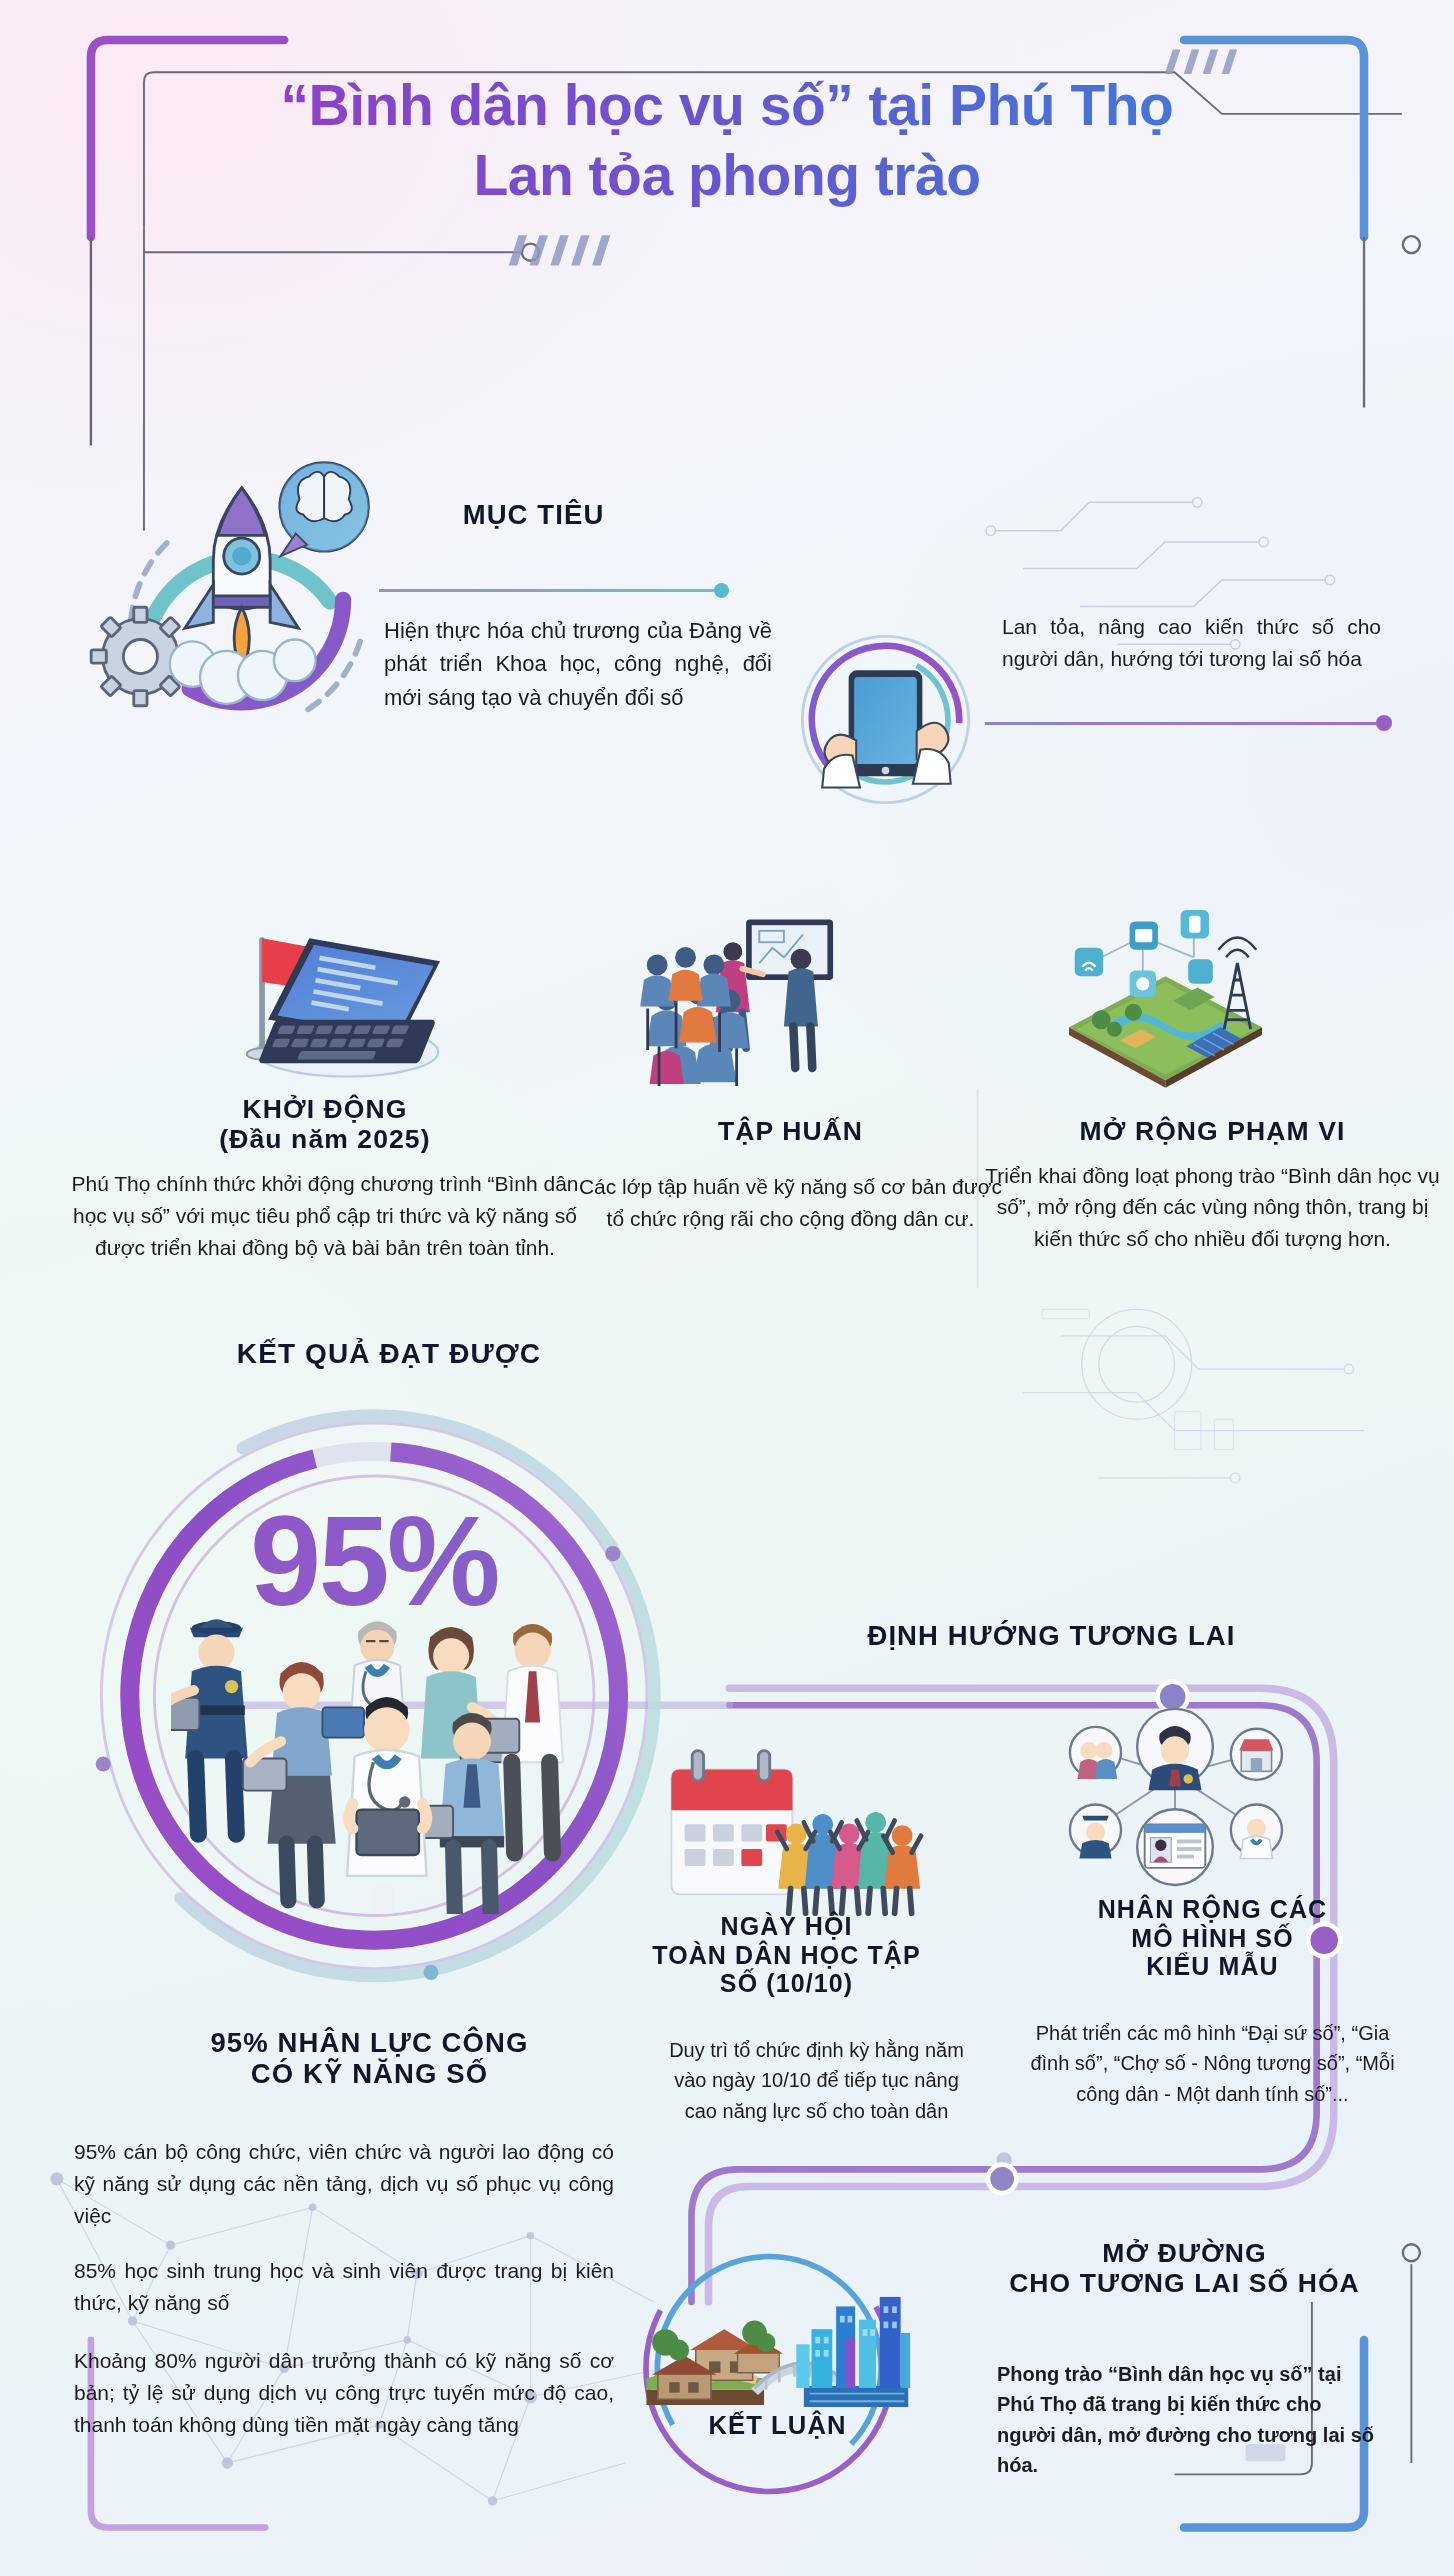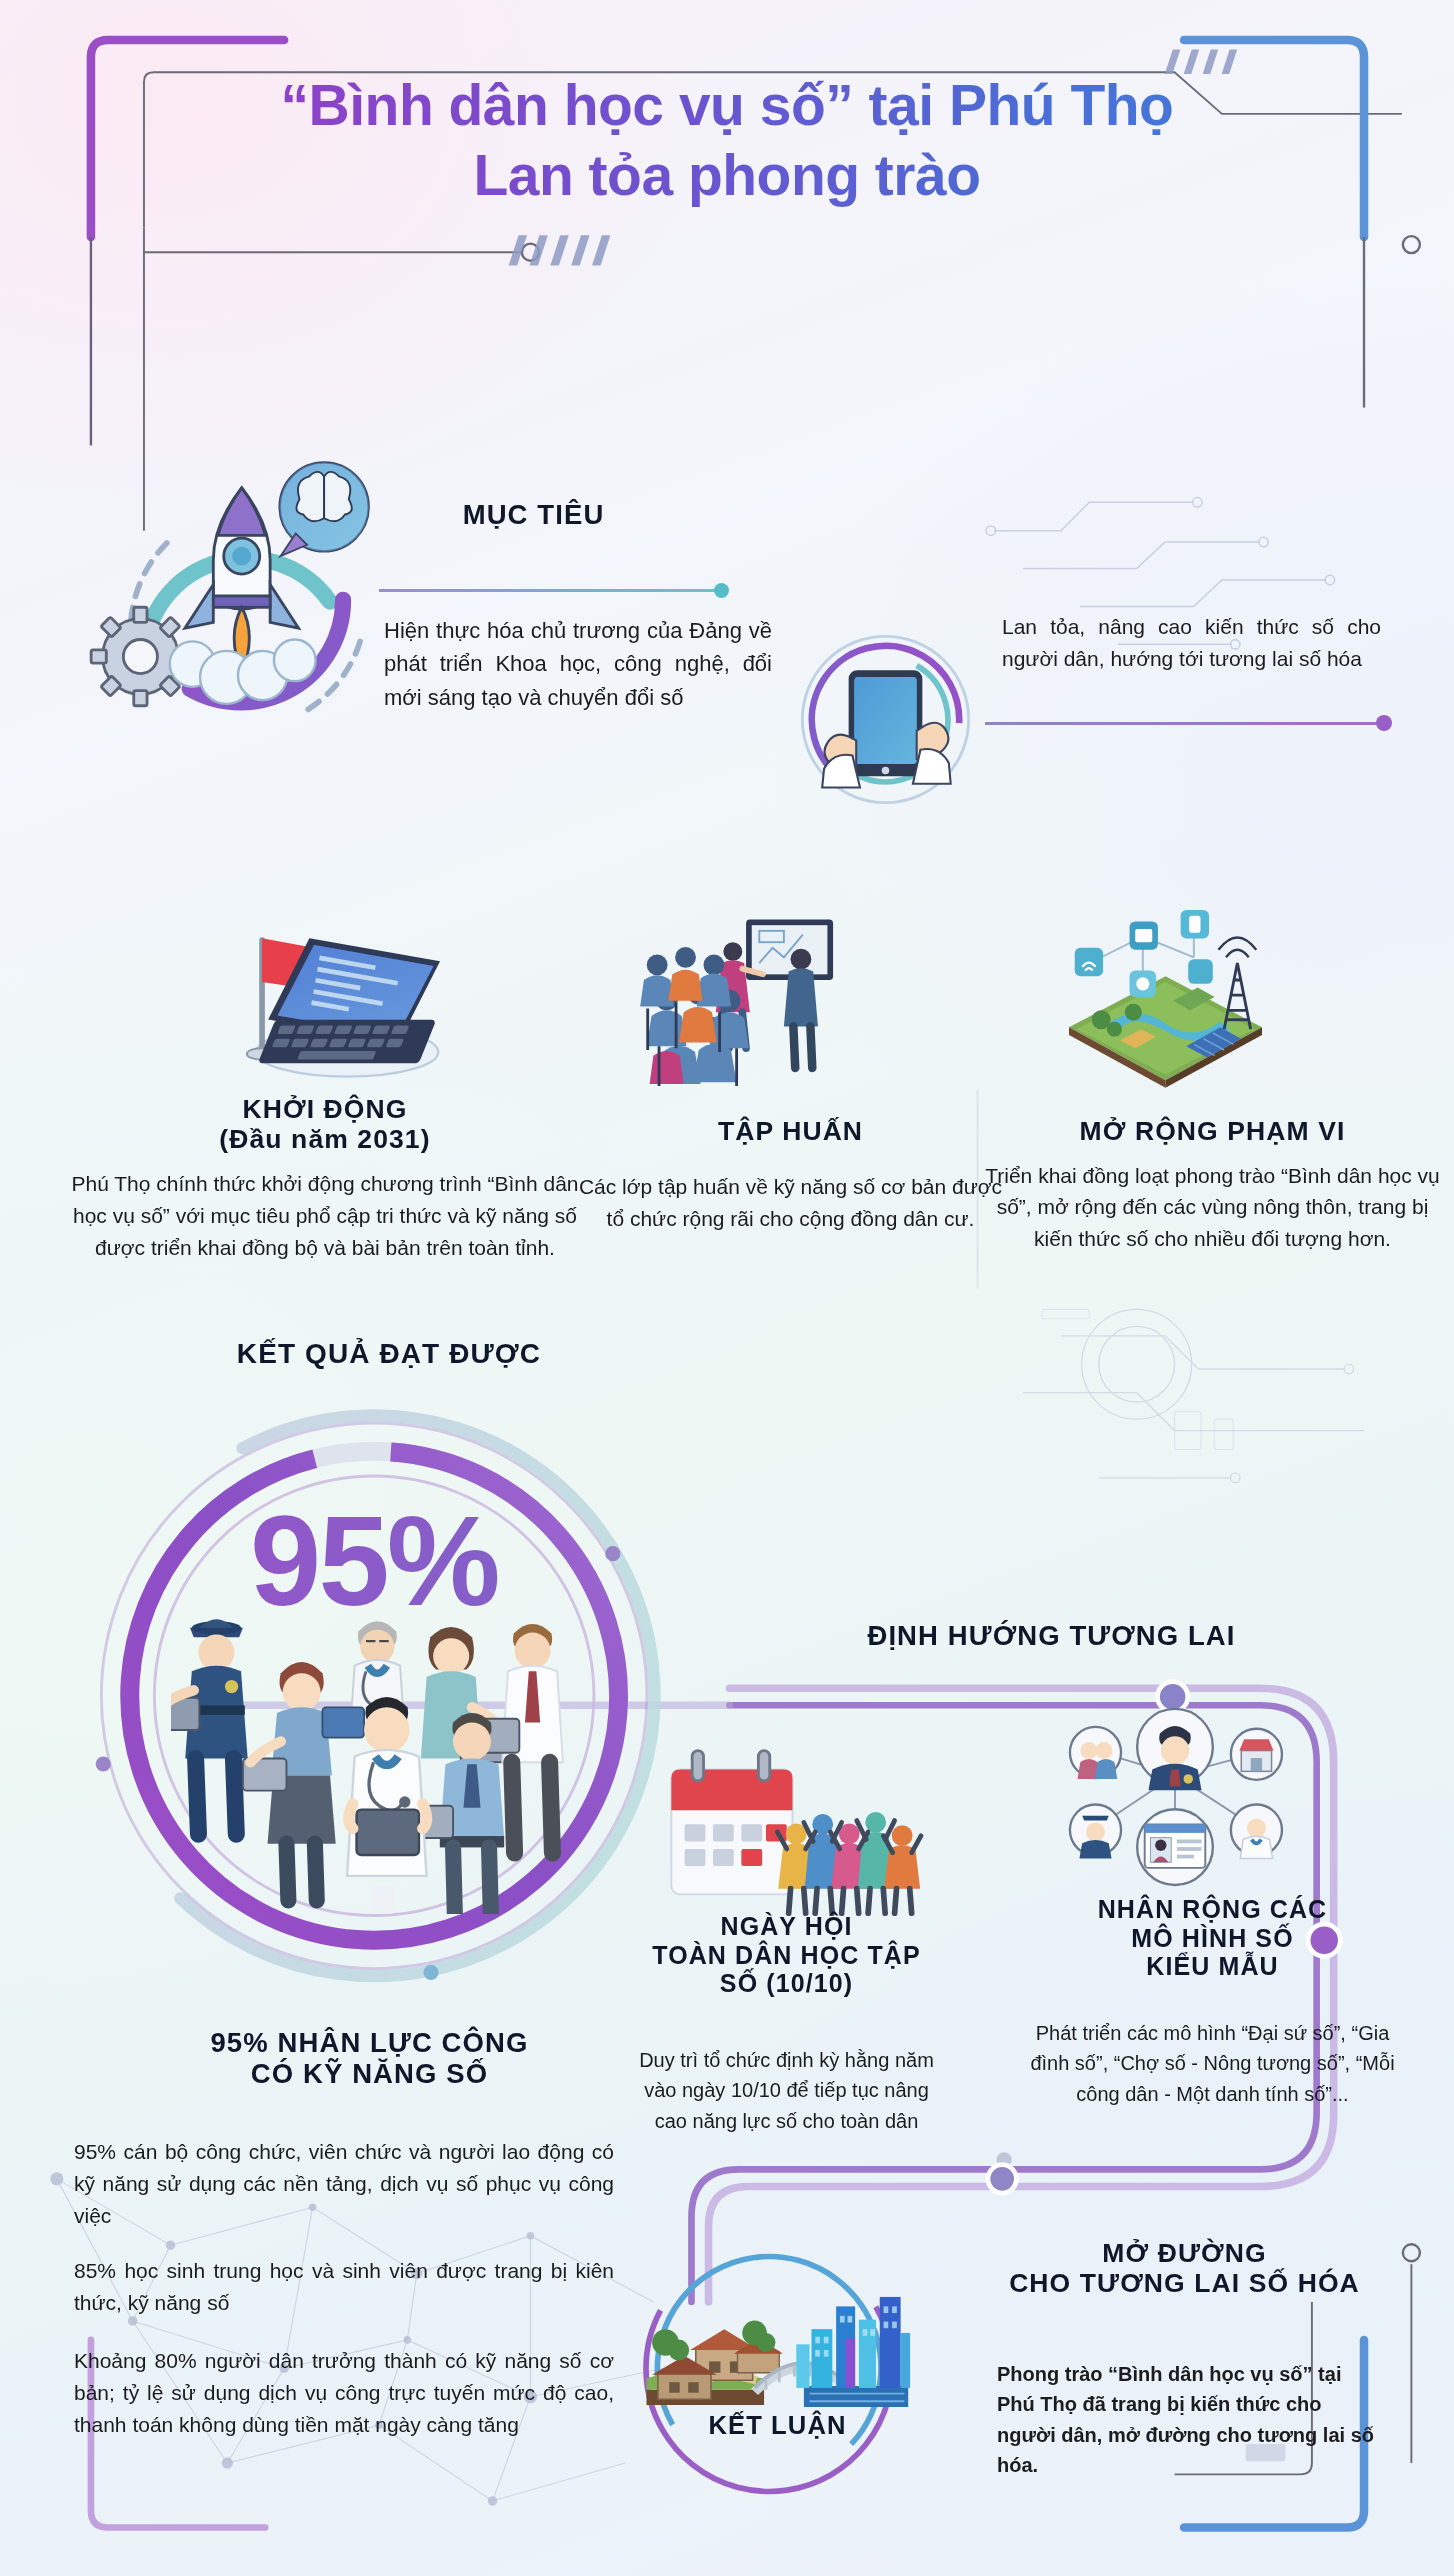--- a/index.html
+++ b/index.html
@@ -93,21 +93,21 @@
   }
   #result-head { position:absolute; left:104px; top:2027px; width:531px; font-size:27.5px; }
   #res-1 { position:absolute; left:74px; top:2136px; width:540px; font-size:21px; }
   #res-2 { position:absolute; left:74px; top:2255px; width:540px; font-size:21px; }
   #res-3 { position:absolute; left:74px; top:2345px; width:540px; font-size:21px; }
 
   
   #dinhhuong-head { position:absolute; left:786px; top:1620px; width:531px; font-size:27.5px; }
 
   #ngayhoi-head { position:absolute; left:630px; top:1912px; width:313px; font-size:25px; }
-  #ngayhoi-text { position:absolute; left:630px; top:2035px; width:313px; font-size:20px; text-align:center;margin-top:10px; }
+  #ngayhoi-text { position:absolute; left:660px; top:2035px; width:313px; font-size:20px; text-align:center; }
 
   #nhanrong-head { position:absolute; left:1023px; top:1895px; width:379px; font-size:25px; }
   #nhanrong-text { position:absolute; left:1028px; top:2018px; width:369px; font-size:20px; text-align:center; }
 
   
   #moduong-head { position:absolute; left:938px; top:2238px; width:493px; font-size:26.5px; }
   #moduong-text { position:absolute; left:997px; top:2359px; width:379px; font-size:20px; text-align:left;font-weight:bold; }
   #ketluan-label { position:absolute; left:621px; top:2411px; width:313px; font-size:25.6px; }
 
   
@@ -471,21 +471,21 @@
     <rect x="145" y="8" width="12" height="18" rx="3" fill="#ffffff"></rect>
     <rect x="82" y="66" width="28" height="28" rx="6" fill="#6cc3dc"></rect>
     <circle cx="96" cy="80" r="7" fill="#ffffff"></circle>
     <rect x="144" y="54" width="26" height="26" rx="6" fill="#4db0cf"></rect>
   </g>
 </svg>
 
 <div class="col3" id="col-khoidong">
   <div class="head-black">
     <div>KHỞI ĐỘNG</div>
-    <div>(Đầu năm 2031)</div>
+    <div>(Đầu năm 2025)</div>
   </div>
   <div class="body-text body-center">Phú Thọ chính thức khởi động chương trình “Bình dân học vụ số” với mục tiêu phổ cập tri thức và kỹ năng số được triển khai đồng bộ và bài bản trên toàn tỉnh.</div>
 </div>
 
 <div class="col3" id="col-taphuan" style="top:1116px;">
   <div class="head-black">TẬP HUẤN</div>
   <div class="body-text body-center" style="margin-top:25px;">Các lớp tập huấn về kỹ năng số cơ bản được tổ chức rộng rãi cho cộng đồng dân cư.</div>
 </div>
 
 <div class="col3" id="col-morong" style="top:1116px;">

